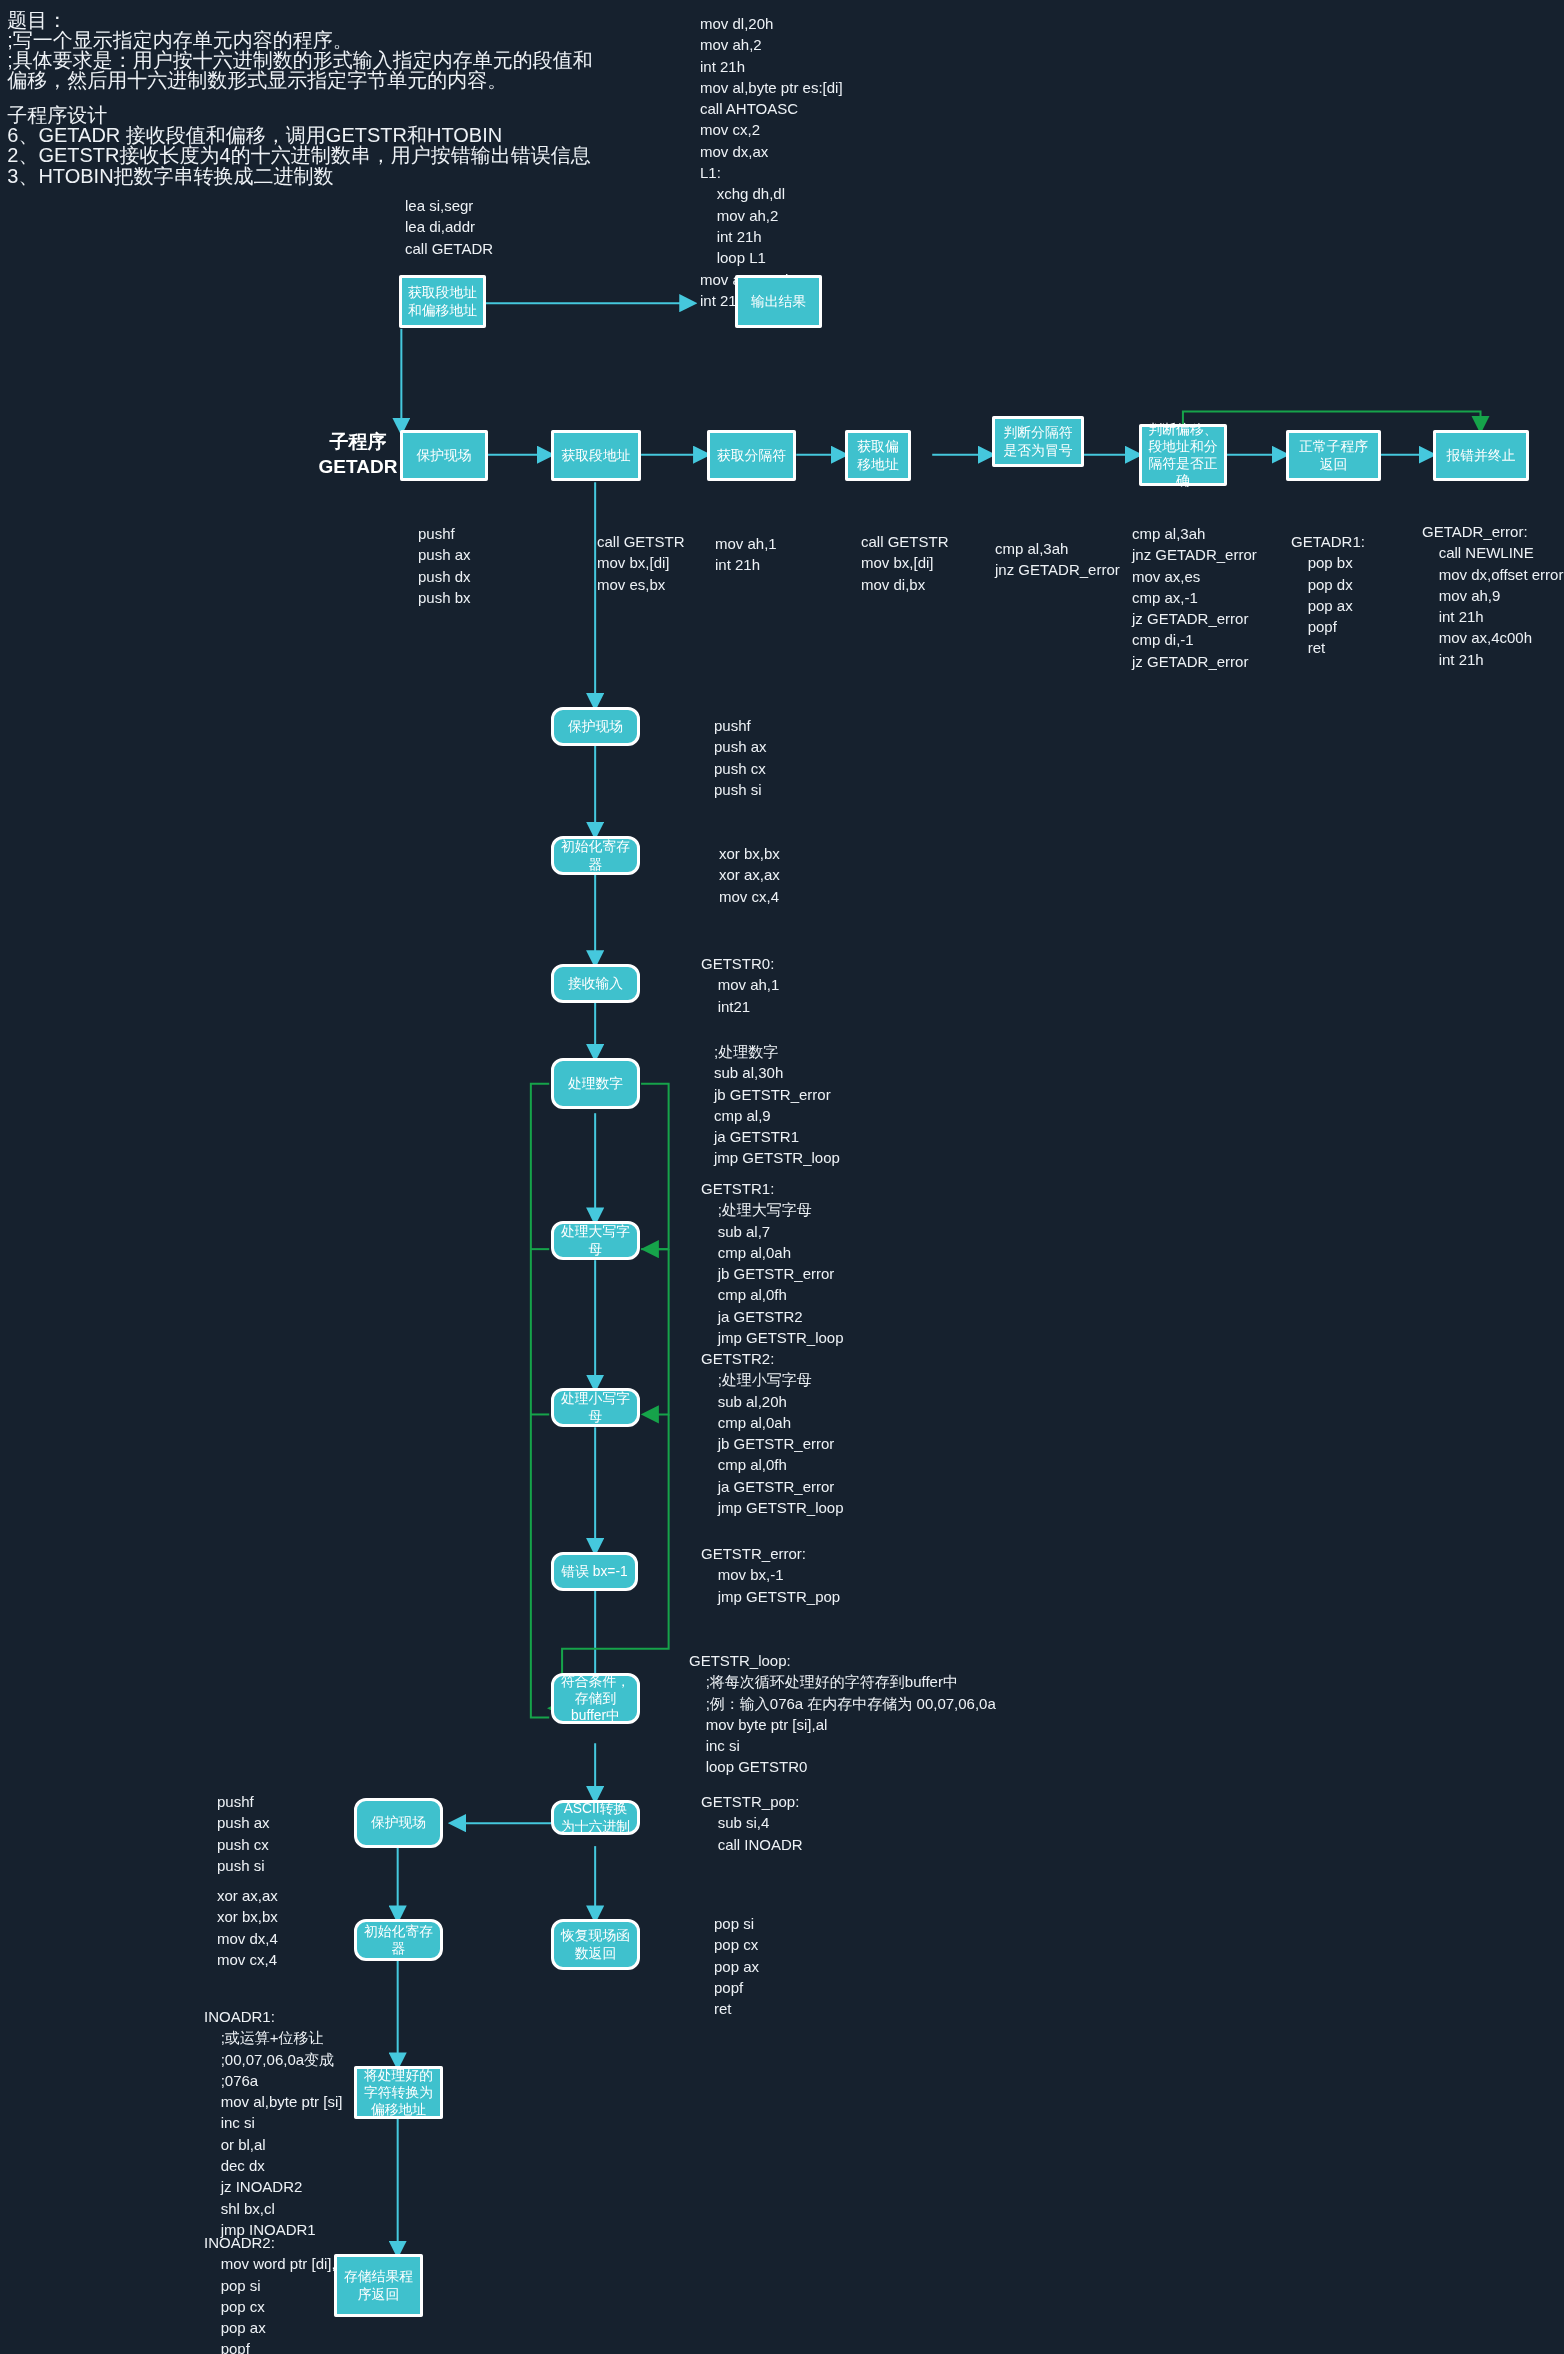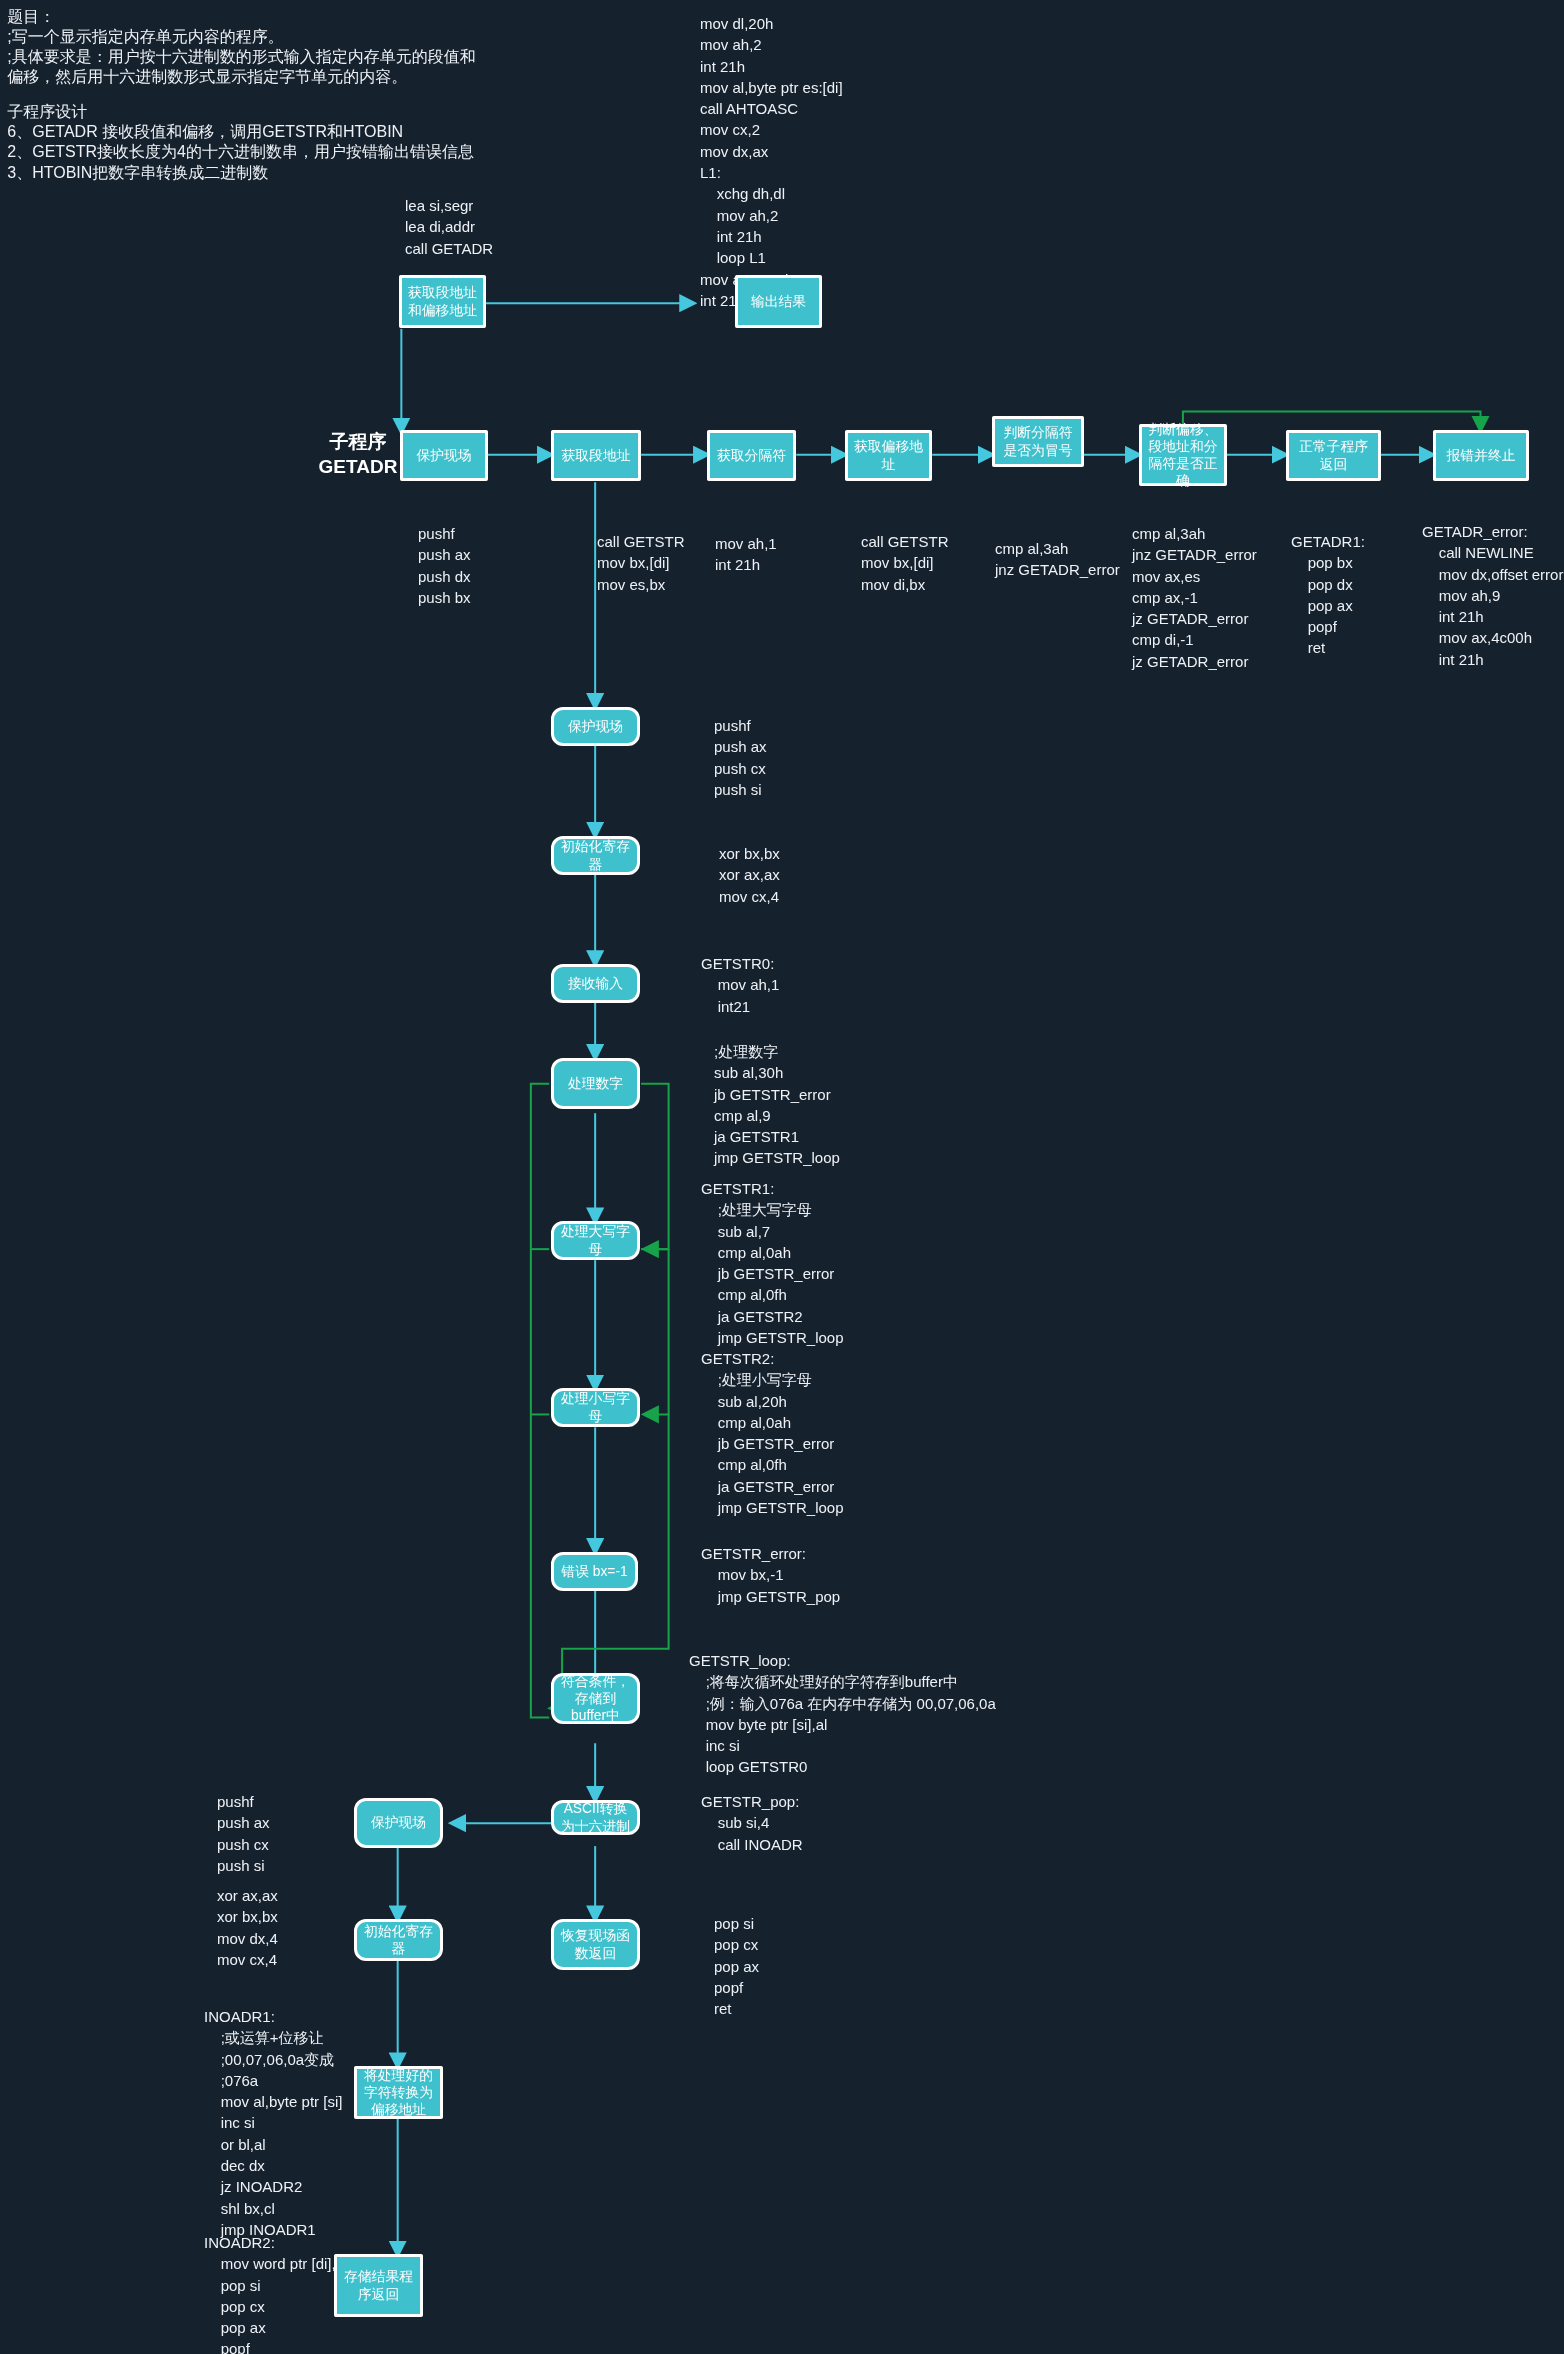--- a/index.html
+++ b/index.html
@@ -6,21 +6,21 @@
   body{
     width:1565px;height:2355px;position:relative;overflow:hidden;
     font-family:"Liberation Sans","DejaVu Sans",sans-serif;
     color:#e9eef3;
   }
   .canvas{position:absolute;left:0;top:0;width:1565px;height:2355px;}
   svg.wires{position:absolute;left:0;top:0;width:1565px;height:2355px;pointer-events:none;}
 
   
   .txt{position:absolute;white-space:pre;color:#eef2f6;line-height:1.42;}
-  .t18{font-size:16px;}
+  .t18{font-size:20px;}
   .t17{font-size:15px;}
 
   
   .node{
     position:absolute;background:#3fc1cd;
     border:3.7px solid #ffffff;
     display:flex;align-items:center;justify-content:center;
     text-align:center;color:#ffffff;
     font-size:13.8px;line-height:1.25;
     box-sizing:border-box;
@@ -241,21 +241,21 @@
 
   <div class="subtitle" style="left:303px;top:430px;width:110px;">子程序
 GETADR</div>
 
   <div class="node sq" style="left:399px;top:275px;width:87px;height:53px;">获取段地址和偏移地址</div>
   <div class="node sq" style="left:703px;top:275px;width:87px;height:53px;margin-left:32px;">输出结果</div>
 
   <div class="node sq" style="left:400px;top:430px;width:88px;height:51px;">保护现场</div>
   <div class="node sq" style="left:551px;top:430px;width:90px;height:51px;">获取段地址</div>
   <div class="node sq" style="left:707px;top:430px;width:89px;height:51px;">获取分隔符</div>
-  <div class="node sq" style="left:845px;top:430px;width:87px;height:51px;">获取偏移地址</div>
+  <div class="node sq" style="left:845px;top:430px;width:66px;height:51px;">获取偏移地址</div>
   <div class="node sq" style="left:992px;top:416px;width:92px;height:51px;">判断分隔符是否为冒号</div>
   <div class="node sq" style="left:1139px;top:424px;width:88px;height:62px;">判断偏移、段地址和分隔符是否正确</div>
   <div class="node sq" style="left:1286px;top:430px;width:95px;height:51px;">正常子程序返回</div>
   <div class="node sq" style="left:1433px;top:430px;width:96px;height:51px;">报错并终止</div>
 
   <div class="node rounded" style="left:551px;top:707px;width:89px;height:39px;">保护现场</div>
   <div class="node rounded" style="left:551px;top:836px;width:89px;height:39px;">初始化寄存器</div>
   <div class="node rounded" style="left:551px;top:964px;width:89px;height:39px;">接收输入</div>
   <div class="node rounded" style="left:551px;top:1058px;width:89px;height:51px;">处理数字</div>
   <div class="node rounded" style="left:551px;top:1221px;width:89px;height:39px;">处理大写字母</div>

